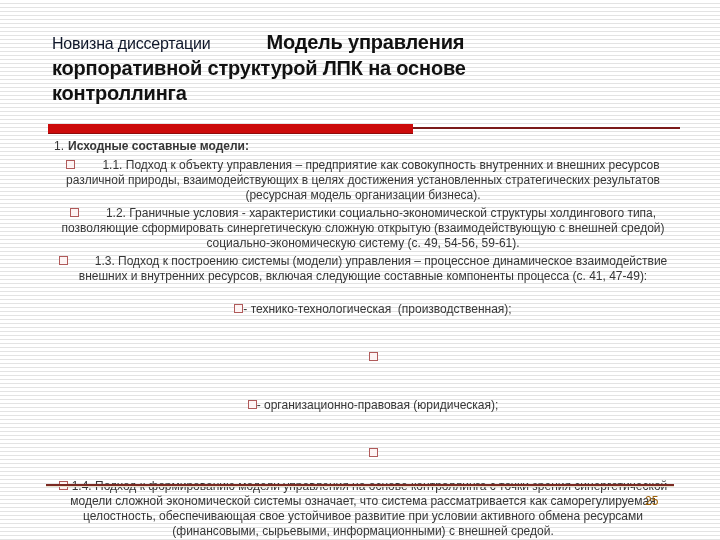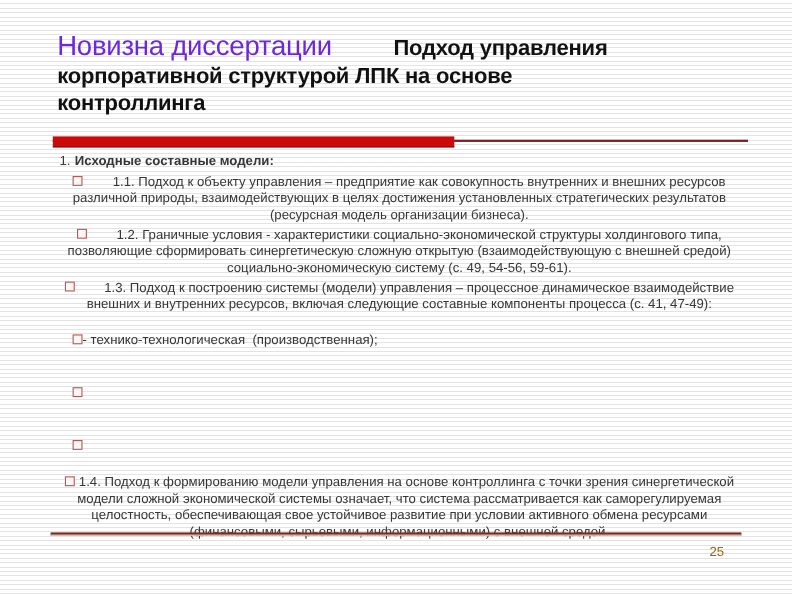--- a/index.html
+++ b/index.html
@@ -11,55 +11,55 @@
     overflow:hidden;
   }
   .slide{position:relative;width:720px;height:540px;}
 
   
   .title{
     position:absolute;left:52px;top:30px;width:515px;
     font-size:20px;line-height:25px;color:#111;
     letter-spacing:-0.2px;font-weight:bold;
   }
-  .title-prefix{font-weight:normal;font-size:25px;color:#6d28d9;}
+  .title-prefix{font-weight:normal;font-size:16px;color:#0f172a;}
   .title-tab{display:inline-block;width:56px;}
 
   
   .rule-thin{position:absolute;left:48px;top:127px;width:632px;height:2px;background:#7b1a1a;}
   .rule-thick{position:absolute;left:48px;top:124px;width:365px;height:9px;background:#cc0a0a;border-bottom:1px solid #8b0b0b;}
 
   
   .body{
     position:absolute;left:46px;top:139px;width:634px;
     font-size:12px;line-height:15px;color:#363636;
   }
   .heading{margin:0 0 4px 8px;font-weight:bold;}
   .heading .num{font-weight:normal;margin-right:4px;}
   .para{margin:0 0 3px 0;text-align:center;}
-  .comp{margin:0 0 3px 0;white-space:pre-wrap;}
+  .comp{margin:0 0 3px 0;white-space:pre-wrap;text-align:center;}
   .sq{
     display:inline-block;width:7px;height:7px;
     border:1px solid #b05a5a;background:#fdf4f4;
     vertical-align:baseline;
   }
   .tab{display:inline-block;width:27px;}
   .gap-sm{display:inline-block;width:4px;}
 
   
   .footer-line{position:absolute;left:46px;top:484px;width:628px;height:2px;background:#7b2a22;border-bottom:1px solid #ece4d2;}
   .page-number{position:absolute;left:645px;top:494px;font-size:12px;color:#a16207;}
 </style>
 </head>
 <body>
 
 <div class="slide">
 
   <div class="title">
-    <span class="title-prefix">Новизна диссертации</span><span class="title-tab"></span><span class="title-main">Подход управления корпоративной структурой ЛПК на основе контроллинга</span>
+    <span class="title-prefix">Новизна диссертации</span><span class="title-tab"></span><span class="title-main">Модель управления корпоративной структурой ЛПК на основе контроллинга</span>
   </div>
 
   <div class="rule-thin"></div>
   <div class="rule-thick"></div>
 
   <div class="body">
 
     <div class="heading">
       <span class="num">1.</span><span>Исходные составные модели:</span>
     </div>
@@ -77,20 +77,23 @@
     </div>
 
     <div class="comp">
       <span class="sq"></span><span>- технико-технологическая  (производственная);</span>
     </div>
 
     <div class="comp">
       <span class="sq"></span>
     </div>
 
+    <div class="comp">
+      <span class="sq"></span><span>- организационно-правовая (юридическая);</span>
+    </div>
 
     <div class="comp">
       <span class="sq"></span>
     </div>
 
     <div class="para">
       <span class="sq"></span><span class="gap-sm"></span><span>1.4. Подход к формированию модели управления на основе контроллинга с точки зрения синергетической модели сложной экономической системы означает, что система рассматривается как саморегулируемая целостность, обеспечивающая свое устойчивое развитие при условии активного обмена ресурсами (финансовыми, сырьевыми, информационными) с внешней средой.</span>
     </div>
 
   </div>

